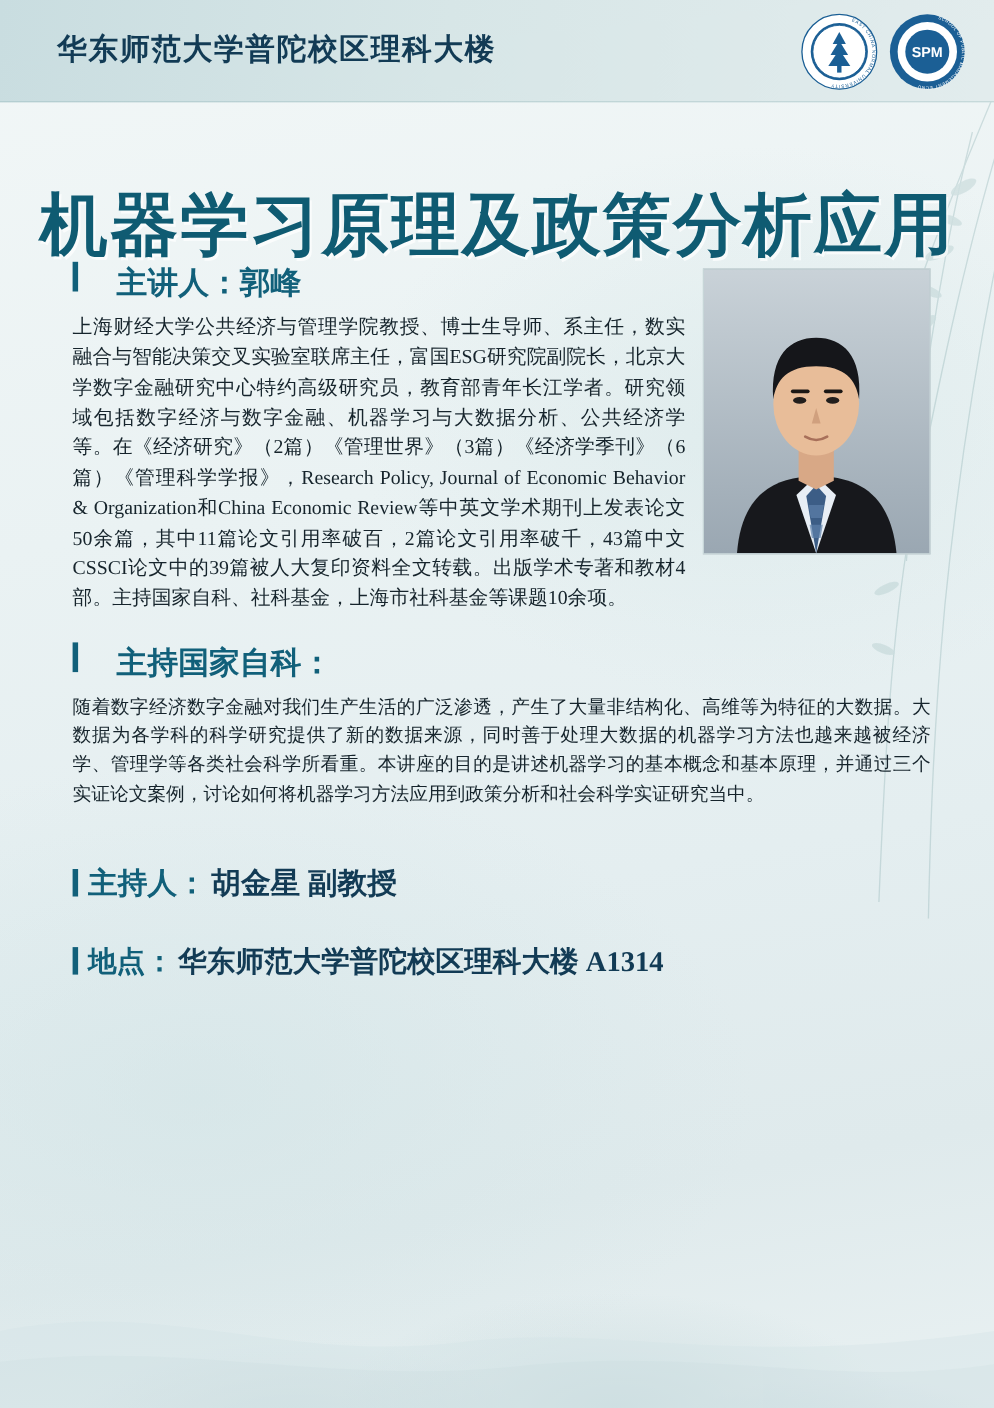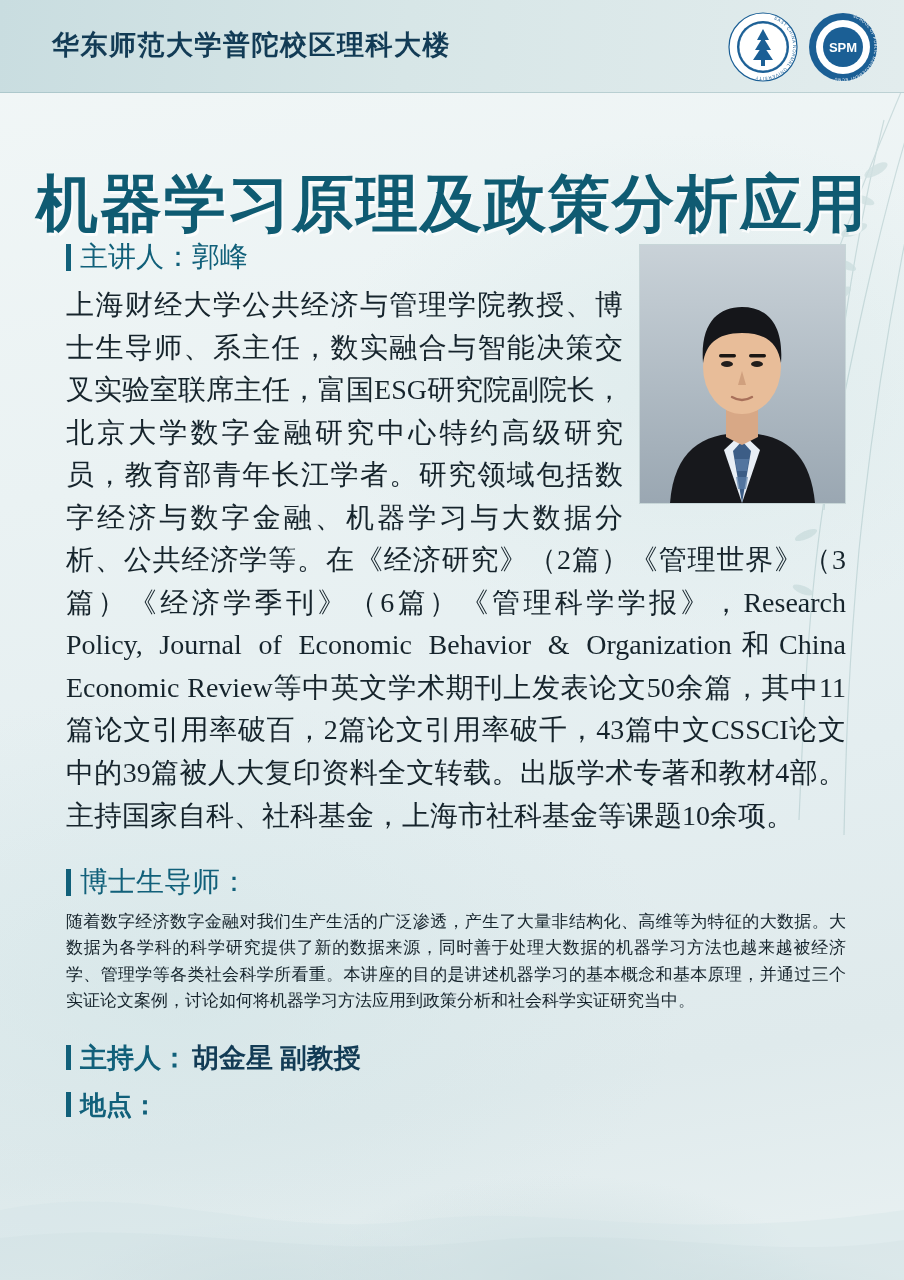--- a/index.html
+++ b/index.html
@@ -108,26 +108,26 @@
   
   .content {
     position: absolute;
     left: 66px;
     right: 58px;
     top: 238px;
   }
 
   .section-head {
     display: flex;
-    align-items: center;
-    font-family: "Liberation Serif", serif;
-    font-weight: normal;
+    font-family: "Liberation Serif", serif;
+    font-weight: bold;
     font-size: 28px;
     color: #11607a;
     margin-bottom: 8px;
+    gap: 26px;
   }
   .section-head .bar {
     display: inline-block;
     width: 5px;
     height: 27px;
     background: #11607a;
     margin-right: 9px;
   }
 
   .speaker-block {
@@ -138,21 +138,21 @@
     width: 205px;
     height: 258px;
     margin: 6px 0 6px 16px;
     border: 1px solid #c7d6d8;
     background: #b9c4cb;
     overflow: hidden;
     position: relative;
   }
   .bio {
     font-family: "Liberation Serif", serif;
-    font-size: 28px;
+    font-size: 18px;
     line-height: 1.52;
     color: #16242c;
     text-align: justify;
     text-justify: inter-ideograph;
   }
 
   .section-gap { height: 26px; }
 
   .summary {
     font-family: "Liberation Serif", serif;
@@ -180,20 +180,21 @@
     background: #11607a;
     margin-right: 9px;
     position: relative;
     top: 3px;
   }
   .foot-label { white-space: nowrap; text-align: center; }
   .foot-value {
     color: #123b55;
     margin-left: 4px;
     font-weight: bold;
+    margin-top: 24px;
   }
   .host-line { font-size: 27px; }
 </style>
 </head>
 <body>
 
 <div class="poster">
 
   <div class="bg-mountain"></div>
 
@@ -310,34 +311,35 @@
 
       <div class="bio">上海财经大学公共经济与管理学院教授、博士生导师、系主任，数实融合与智能决策交叉实验室联席主任，富国ESG研究院副院长，北京大学数字金融研究中心特约高级研究员，教育部青年长江学者。研究领域包括数字经济与数字金融、机器学习与大数据分析、公共经济学等。在《经济研究》（2篇）《管理世界》（3篇）《经济学季刊》（6篇）《管理科学学报》，Research Policy, Journal of Economic Behavior &amp; Organization和China Economic Review等中英文学术期刊上发表论文50余篇，其中11篇论文引用率破百，2篇论文引用率破千，43篇中文CSSCI论文中的39篇被人大复印资料全文转载。出版学术专著和教材4部。主持国家自科、社科基金，上海市社科基金等课题10余项。</div>
       <div style="clear:both"></div>
     </div>
 
     <div class="section-gap"></div>
 
     <div>
       <div class="section-head">
         <span class="bar"></span>
-        <span>博士生导师：</span>
+        <span>主持国家自科：</span>
       </div>
       <div class="summary">随着数字经济数字金融对我们生产生活的广泛渗透，产生了大量非结构化、高维等为特征的大数据。大数据为各学科的科学研究提供了新的数据来源，同时善于处理大数据的机器学习方法也越来越被经济学、管理学等各类社会科学所看重。本讲座的目的是讲述机器学习的基本概念和基本原理，并通过三个实证论文案例，讨论如何将机器学习方法应用到政策分析和社会科学实证研究当中。</div>
     </div>
 
     <div class="footer-lines">
 
       <div class="foot-line host-line">
         <span class="bar"></span>
         <span class="foot-label">主持人：</span>
         <span class="foot-value">胡金星 副教授</span>
       </div>
 
 
       <div class="foot-line">
         <span class="bar"></span>
         <span class="foot-label">地点：</span>
+        <span class="foot-value">华东师范大学普陀校区理科大楼 A1314</span>
       </div>
 
     </div>
   </div>
 </div>
 
 </body></html>

